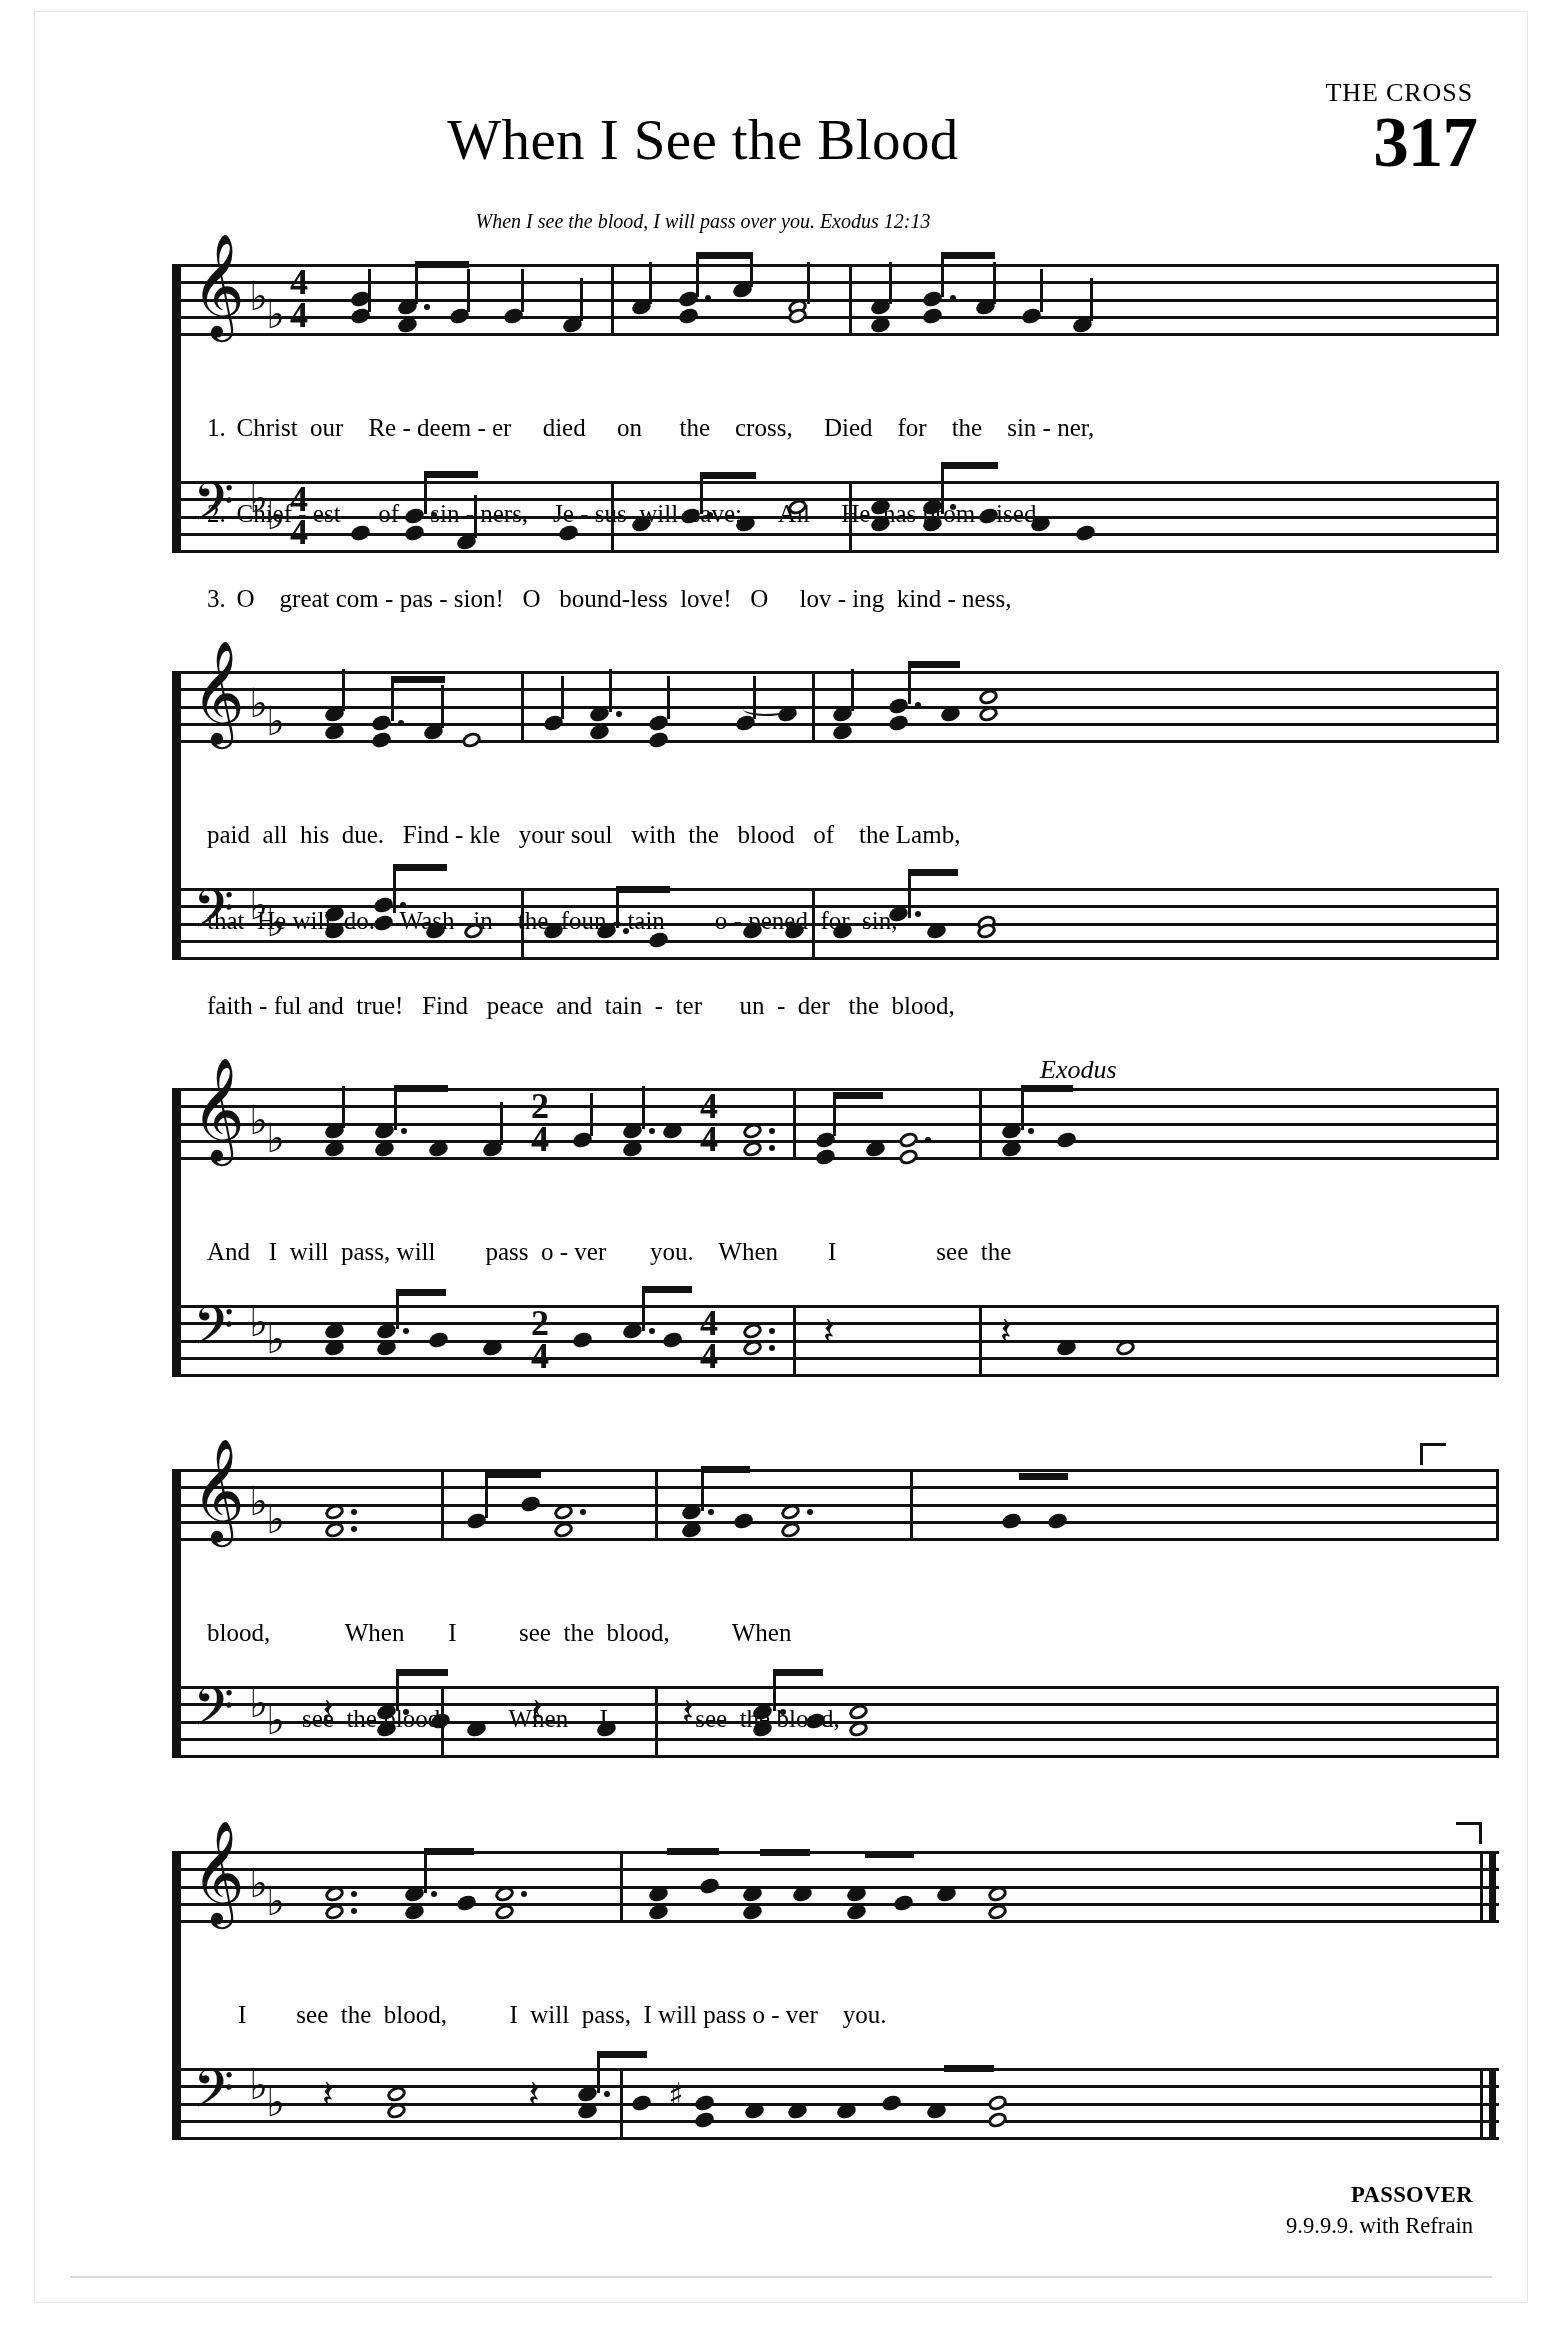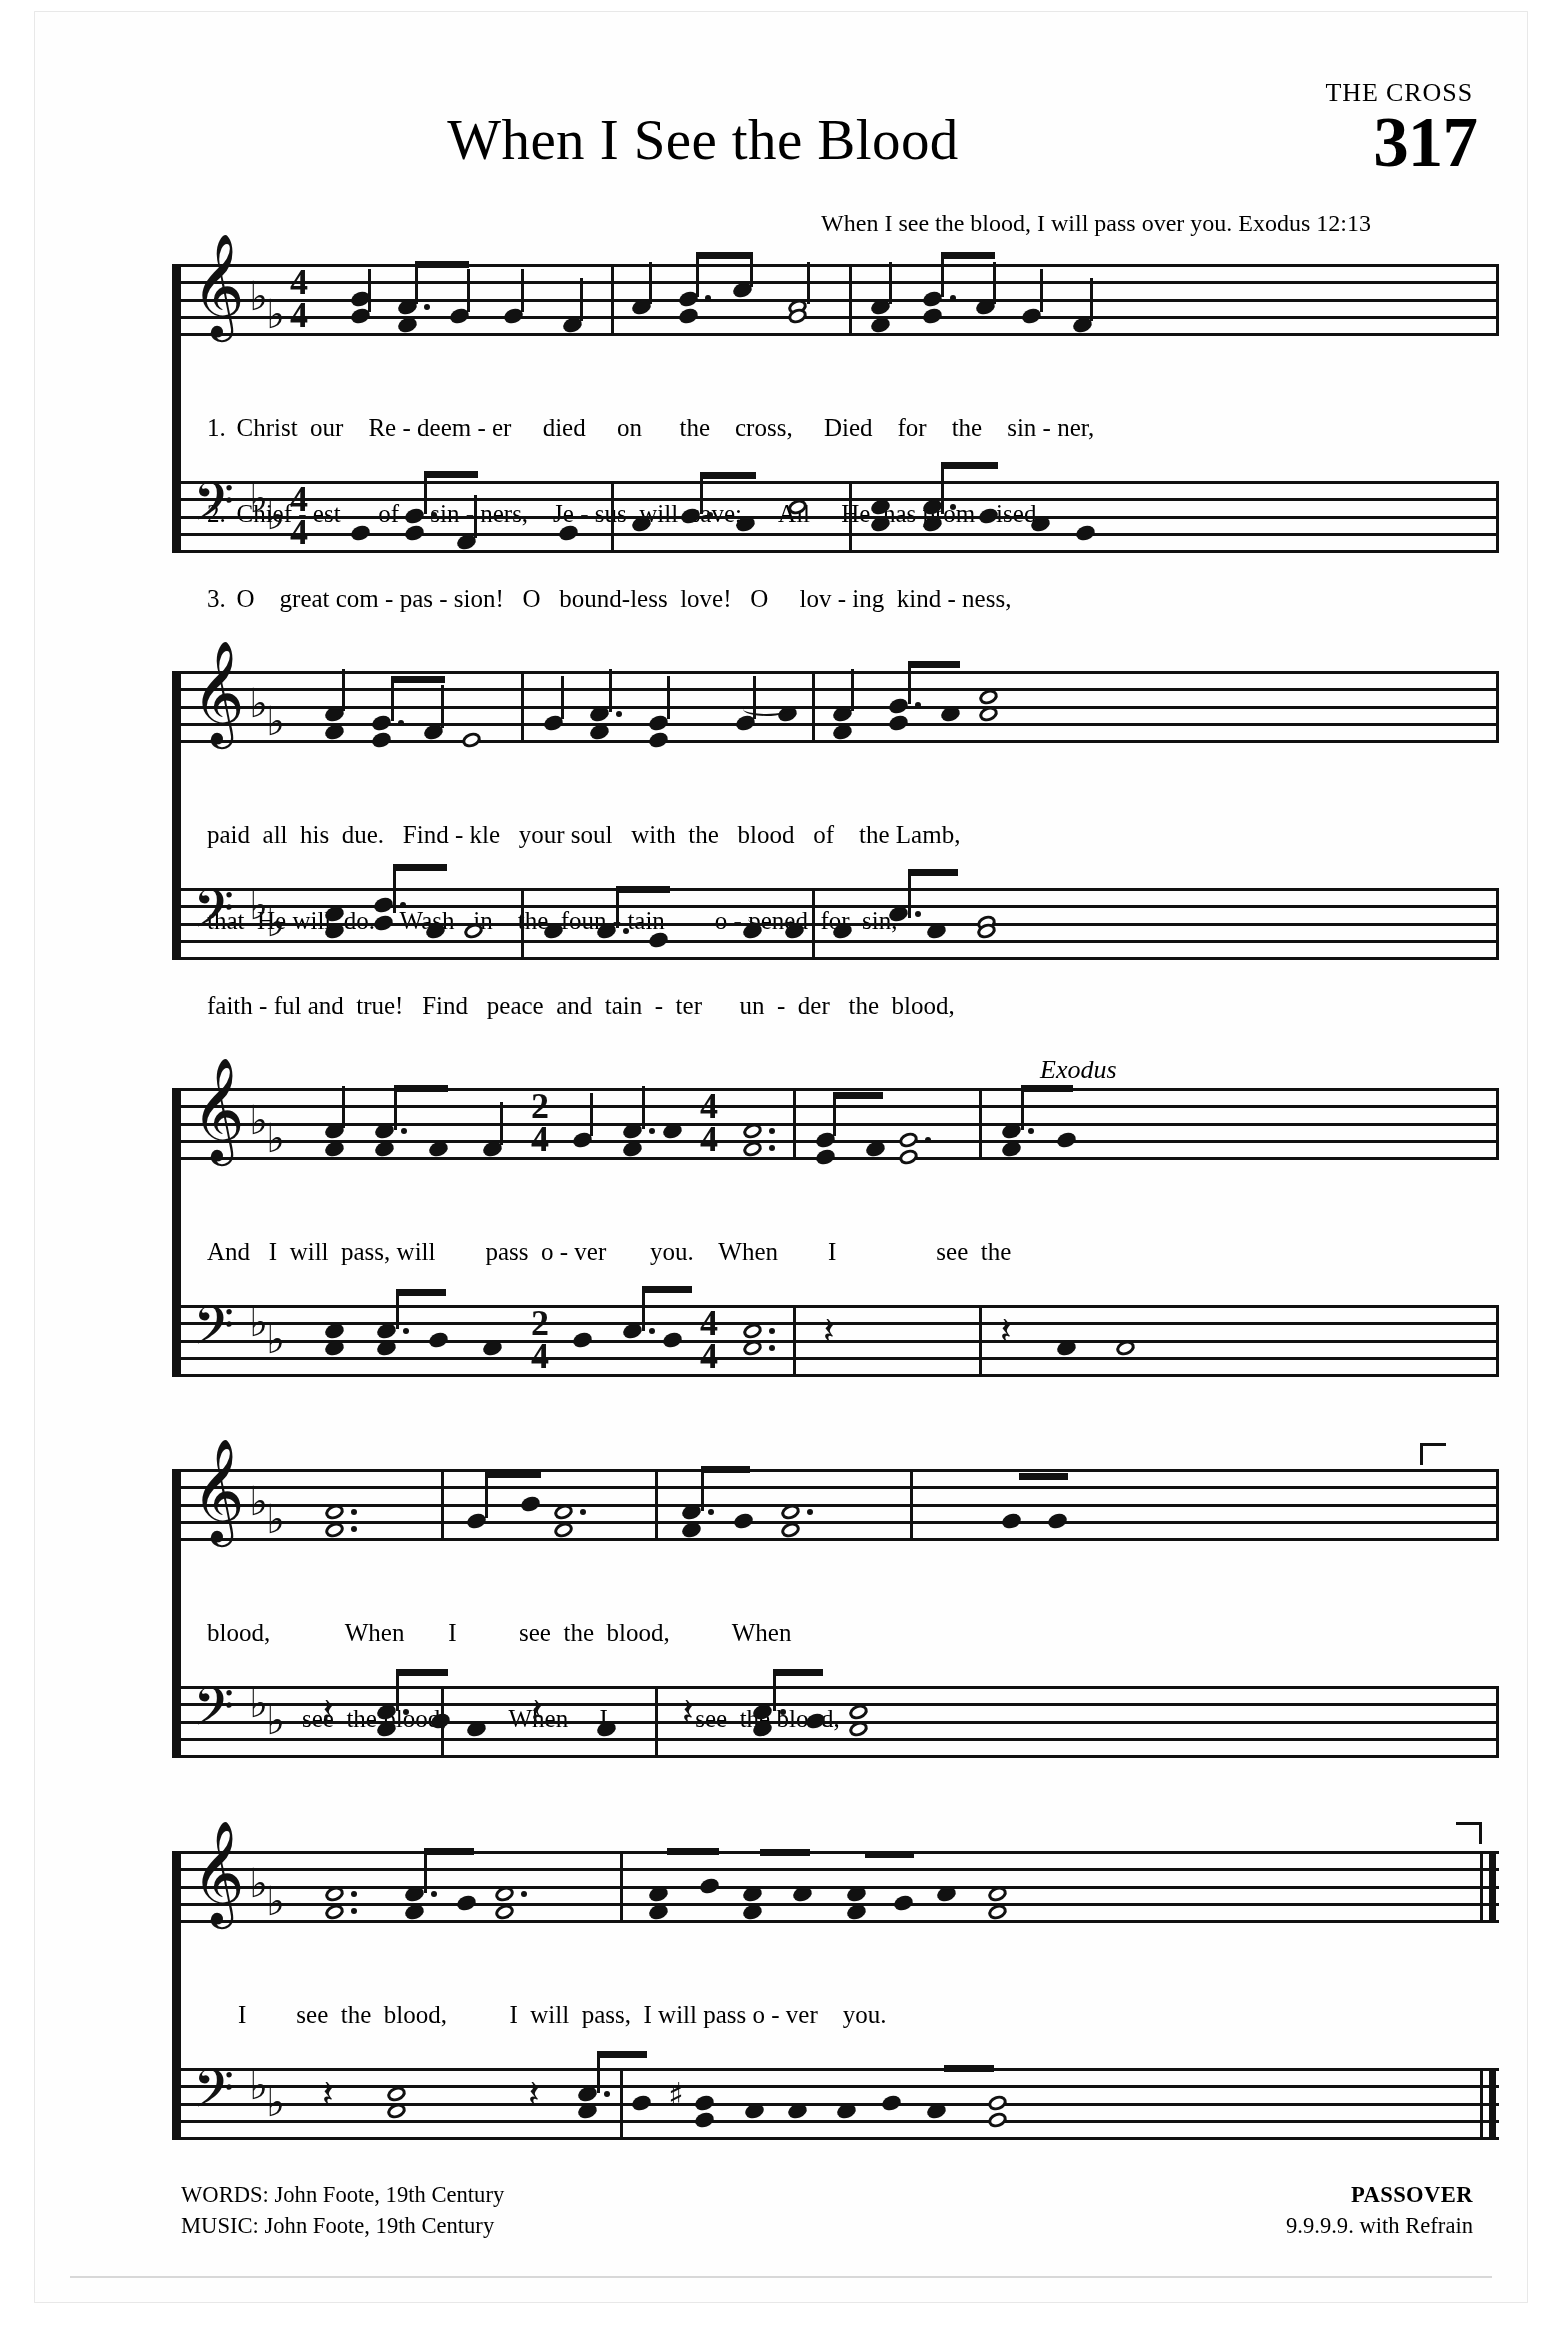--- a/index.html
+++ b/index.html
@@ -55,23 +55,24 @@
     font-family: "Liberation Serif", serif;
     font-size: 57px;
     letter-spacing: 0.4px;
     padding-right: 156px;
   }
   .scripture {
     position: absolute;
     left: 0;
     right: 0;
     top: 198px;
-    text-align: right;
-    font-family: "Liberation Serif", serif;
-    font-size: 24px;
+    text-align: center;
+    font-family: "Liberation Serif", serif;
+    font-style: italic;
+    font-size: 20px;
     padding-right: 156px;
   }
   
   .system {
     position: absolute;
     left: 146px;
     width: 1318px;
   }
   .staff {
     position: relative;
@@ -719,24 +720,20 @@
         <div class="nh" style="left:746px; top:36px;"></div>
         <div class="beam" style="left:763px; top:-3.5px; width:50px;"></div>
         <div class="nh open" style="left:807px; top:28px;"></div>
         <div class="nh open" style="left:807px; top:45px;"></div>
         <div class="barline" style="left:1299px; top:0; height:72px;"></div>
         <div class="barline thick" style="left:1308px; top:0; height:72px;"></div>
       </div>
       <div class="brace" style="top:0; height:289px;"></div>
     </div>
 
-    <div class="footer-left">
-      <div>WORDS: John Foote, 19th Century</div>
-      <div>MUSIC: John Foote, 19th Century</div>
-    </div>
     <div class="footer-right">
       <div class="tune">PASSOVER</div>
       <div>9.9.9.9. with Refrain</div>
     </div>
     <div class="page-edge"></div>
   </div>
 </div>
 
 
 </body></html>

